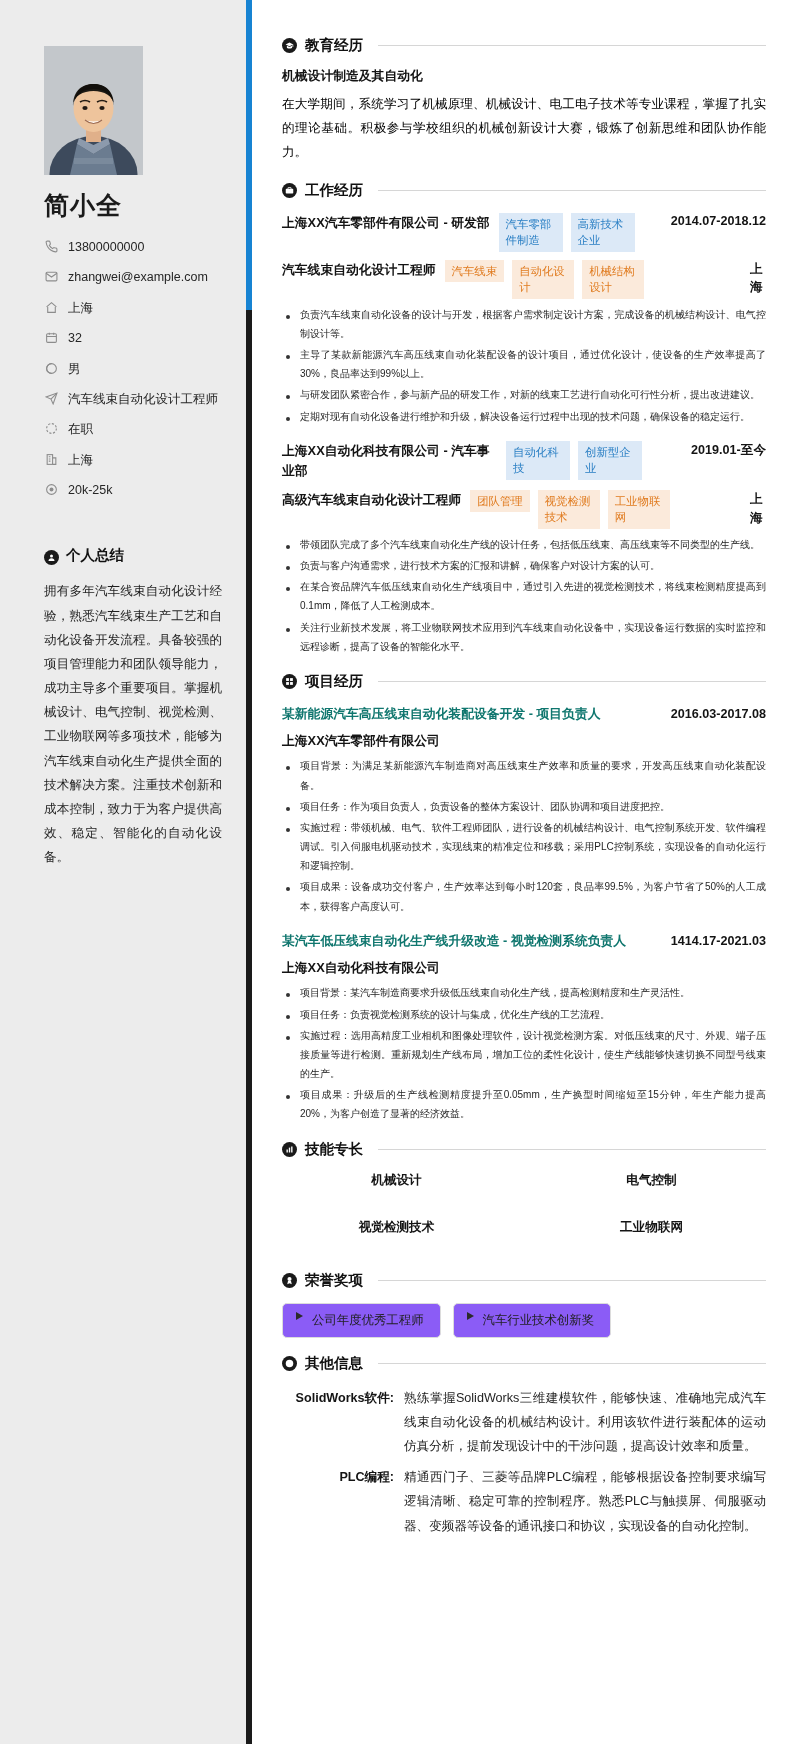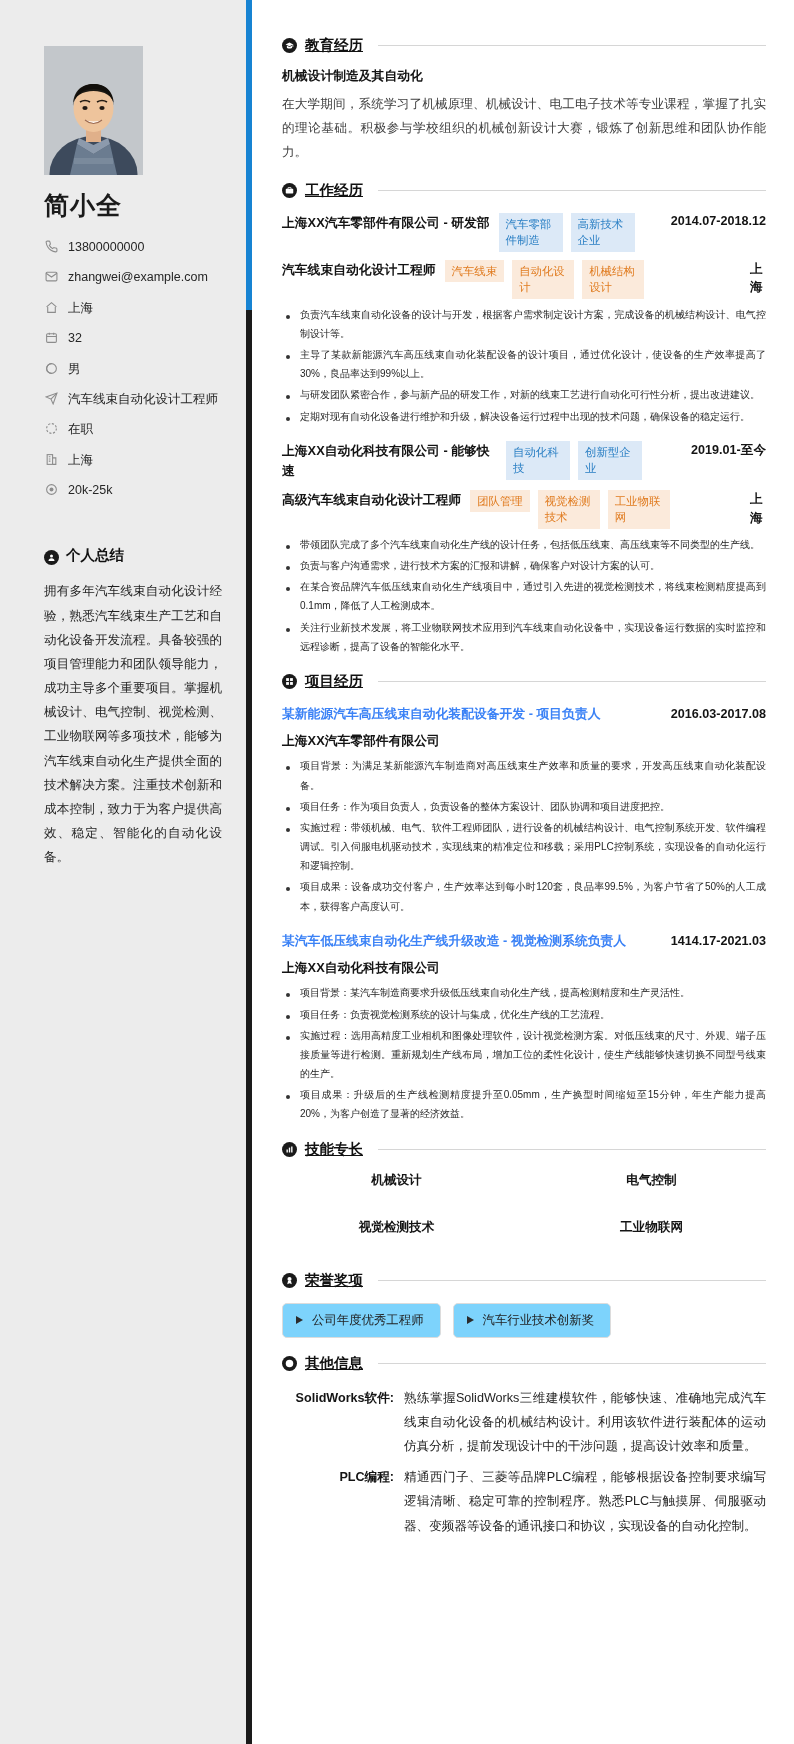--- a/index.html
+++ b/index.html
@@ -115,21 +115,20 @@
     display: flex;
     align-items: center;
     gap: 8px;
     margin: 16px 0 13px 0;
   }
   .sec-title {
     font-size: 14.5px;
     font-weight: bold;
     color: #111;
     white-space: nowrap;
-    text-decoration: underline;
   }
   .sec-rule {
     flex: 1 1 auto;
     height: 1px;
     background: #d6d6d6;
     margin-left: 7px;
   }
 
   .entry { margin-bottom: 15px; }
   .entry-top {
@@ -198,21 +197,21 @@
   .role-name {
     font-size: 12.8px;
     font-weight: bold;
     color: #141414;
     line-height: 1.6;
     max-width: 205px;
   }
   .para {
     font-size: 12.6px;
     line-height: 1.92;
-    color: #404040;
+    color: #000000;
     text-align: justify;
     margin-top: 7px;
   }
   ul.bullets { list-style: none; margin-top: 6px; }
   ul.bullets li {
     position: relative;
     font-size: 10px;
     line-height: 1.92;
     color: #1f1f1f;
     padding-left: 18px;
@@ -230,21 +229,21 @@
     background: #333;
   }
   .proj-head {
     display: flex;
     align-items: baseline;
     gap: 14px;
   }
   .proj-title {
     font-size: 12.8px;
     font-weight: bold;
-    color: #3b82f6;
+    color: #0f766e;
     line-height: 1.6;
   }
   .proj-date {
     font-size: 12.6px;
     font-weight: bold;
     color: #141414;
     white-space: nowrap;
     margin-left: auto;
   }
   .proj-org {
@@ -293,23 +292,22 @@
 
   
   .honor-row { display: flex; gap: 12px; margin-top: 4px; margin-bottom: 10px; }
   .honor-chip {
     border: 1px solid #dcdcdc;
     border-radius: 5px;
     padding: 8px 16px 8px 13px;
     font-size: 12.4px;
     color: #1f1f1f;
     display: flex;
-    align-items: center;
     gap: 9px;
-    background: #7dd3fc;
+    background: #8b5cf6;
   }
   .tri { width: 0; height: 0; border-left: 7px solid #2b2b2b; border-top: 4.5px solid transparent; border-bottom: 4.5px solid transparent; }
 
   
   .other-row { display: flex; gap: 10px; margin-bottom: 7px; align-items: flex-start; }
   .other-key {
     flex: 0 0 auto;
     width: 112px;
     text-align: right;
     font-size: 12.6px;
@@ -506,21 +504,21 @@
         <ul class="bullets">
           <li>负责汽车线束自动化设备的设计与开发，根据客户需求制定设计方案，完成设备的机械结构设计、电气控制设计等。</li>
           <li>主导了某款新能源汽车高压线束自动化装配设备的设计项目，通过优化设计，使设备的生产效率提高了30%，良品率达到99%以上。</li>
           <li>与研发团队紧密合作，参与新产品的研发工作，对新的线束工艺进行自动化可行性分析，提出改进建议。</li>
           <li>定期对现有自动化设备进行维护和升级，解决设备运行过程中出现的技术问题，确保设备的稳定运行。</li>
         </ul>
       </div>
 
       <div class="entry">
         <div class="entry-top">
-          <span class="entry-left">上海XX自动化科技有限公司 - 能够快速</span>
+          <span class="entry-left">上海XX自动化科技有限公司 - 汽车事业部</span>
           <span class="tagwrap">
             <span class="tag-blue">自动化科技</span>
             <span class="tag-blue">创新型企业</span>
           </span>
           <span class="entry-date">2019.01-至今</span>
         </div>
         <div class="role-row">
           <span class="role-name">高级汽车线束自动化设计工程师</span>
           <span class="tagwrap">
             <span class="tag-orange">团队管理</span>

